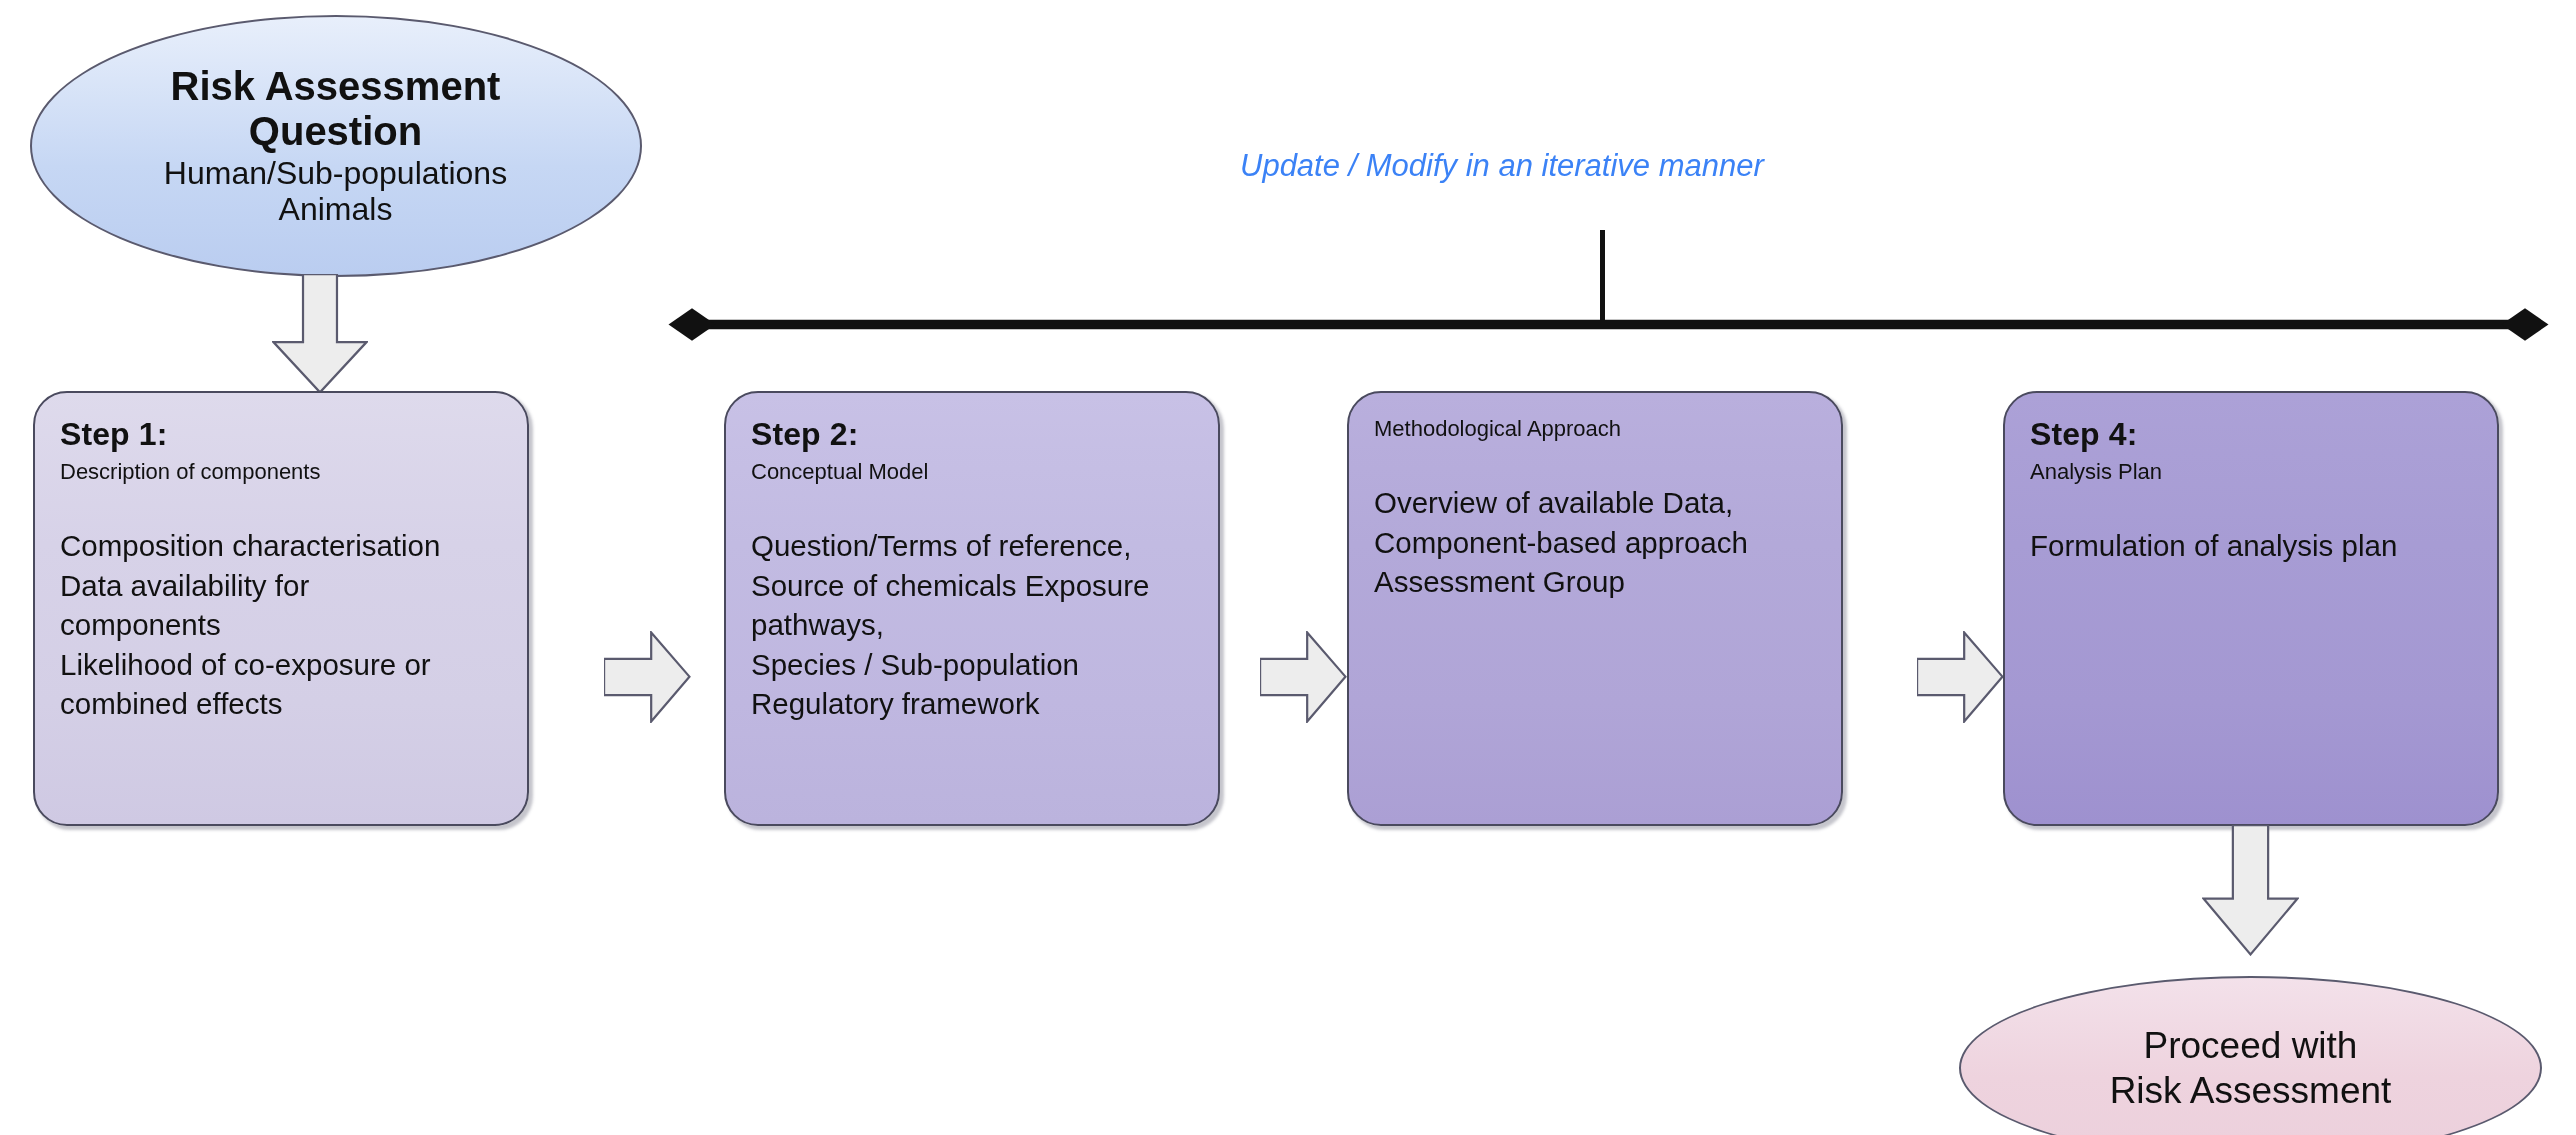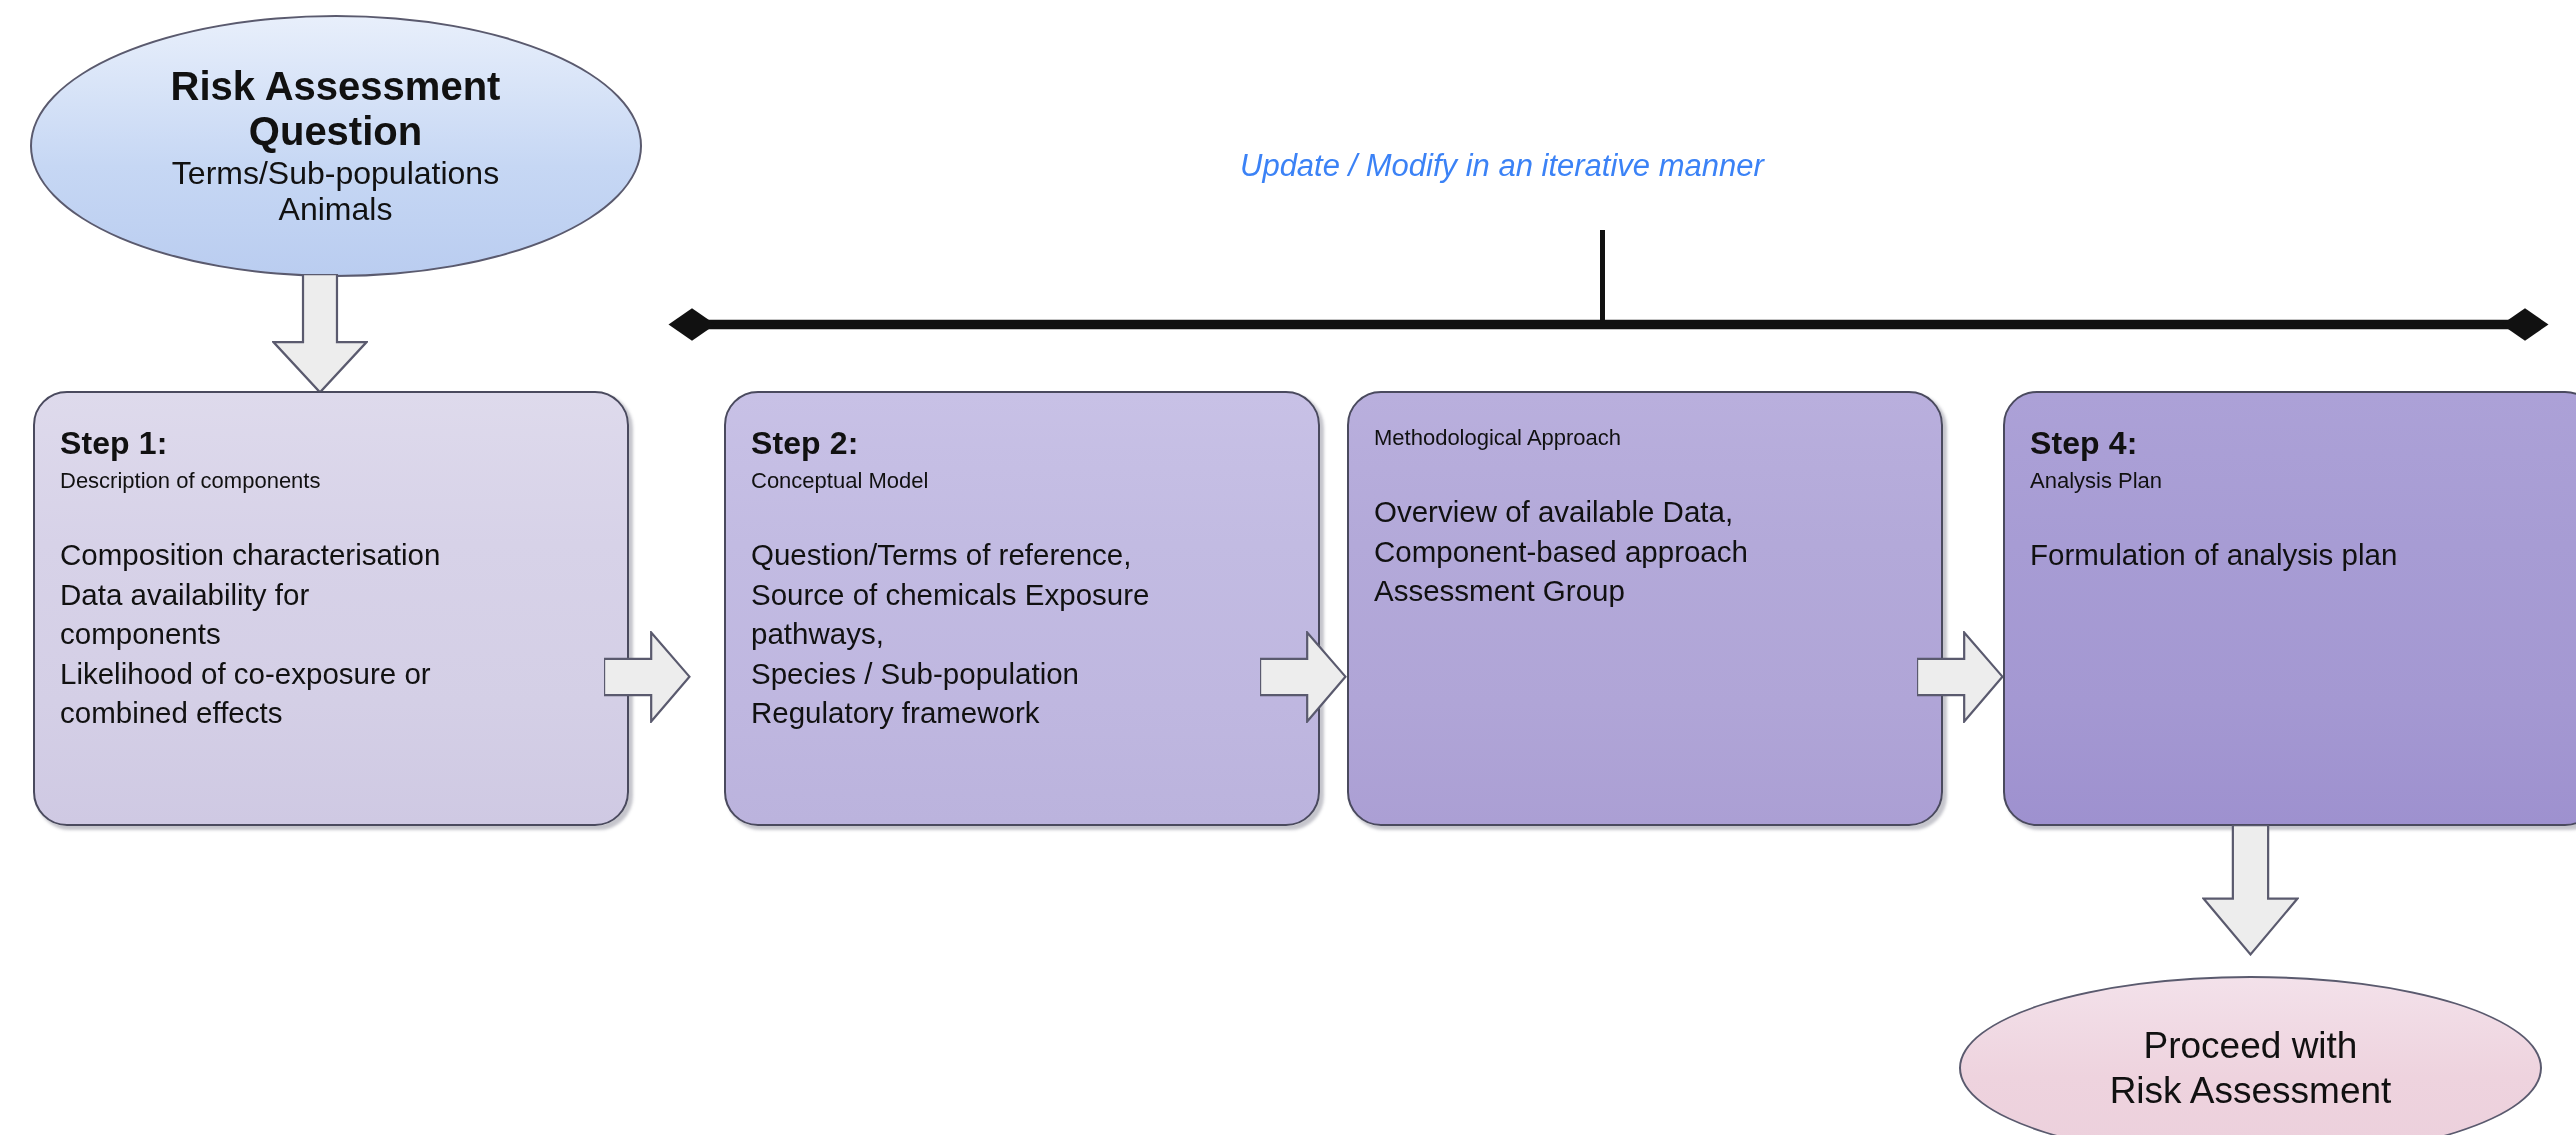--- a/index.html
+++ b/index.html
@@ -58,26 +58,26 @@
   #end-ellipse .ell-title {
     font-size: 37px;
     font-weight: 400;
     line-height: 1.22;
   }
 
   
   .step-box {
     position: absolute;
     top: 391px;
-    width: 596px;
+    width: 496px;
     height: 435px;
     border: 2.2px solid #4a4a5e;
     border-radius: 34px;
     box-sizing: border-box;
-    padding: 32px 25px 0 25px;
+    padding: 23px 25px 0 25px;
     box-shadow: 3.7px 3.7px 3px rgba(90,90,110,0.35);
   }
   #step-1 {
     left: 33px;
     background: linear-gradient(180deg, #dedaec 0%, #d7d2e8 35%, #d4cfe6 72%, #cfc9e3 100%);
   }
   #step-2 {
     left: 690px;
     background: linear-gradient(180deg, #c8c1e6 0%, #c2bbe2 35%, #bfb7e0 72%, #bbb3dd 100%);
     margin-left: 34px;
@@ -166,21 +166,21 @@
   }
 </style>
 </head>
 <body>
 
 <div id="canvas">
 
   <div class="ellipse" id="start-ellipse">
     <div class="ell-title">Risk Assessment</div>
     <div class="ell-title">Question</div>
-    <div class="ell-sub">Terms/Sub-populations</div>
+    <div class="ell-sub">Human/Sub-populations</div>
     <div class="ell-sub">Animals</div>
   </div>
 
   <svg id="arrow-start-step1" class="block-arrow-down" viewBox="0 0 130 162">
     <polygon points="42,0 88,0 88,92 128,92 65,160 2,92 42,92" fill="#ededed" stroke="#5a5a6e" stroke-width="3"></polygon>
   </svg>
 
   <div id="iteration-label">Update / Modify in an iterative manner</div>
   <div id="iteration-tick"></div>
 

